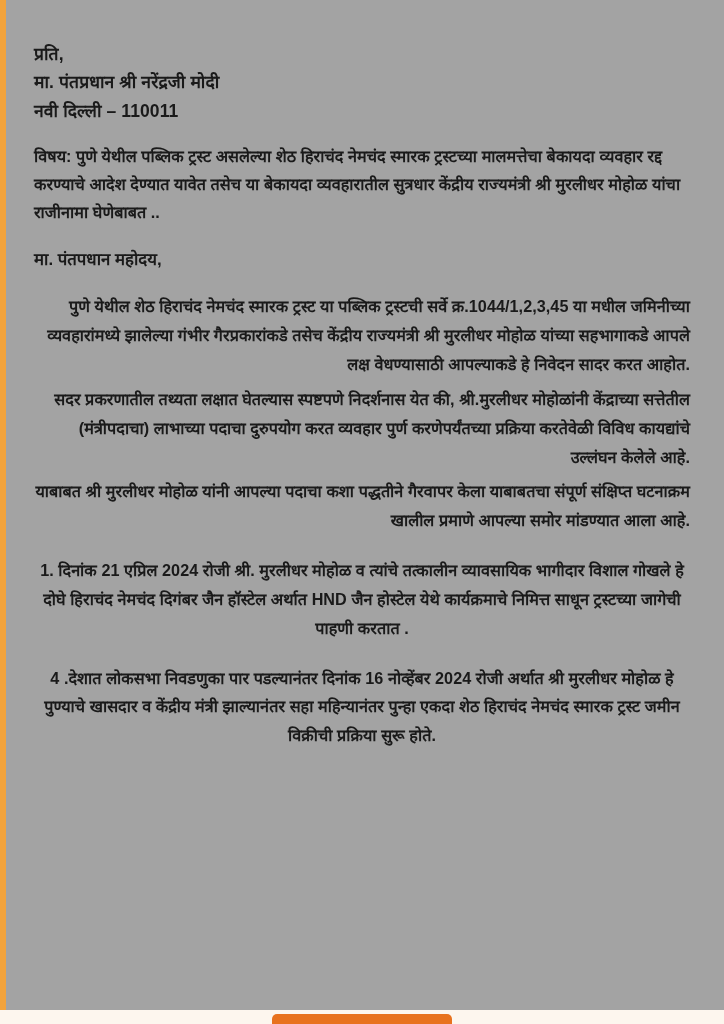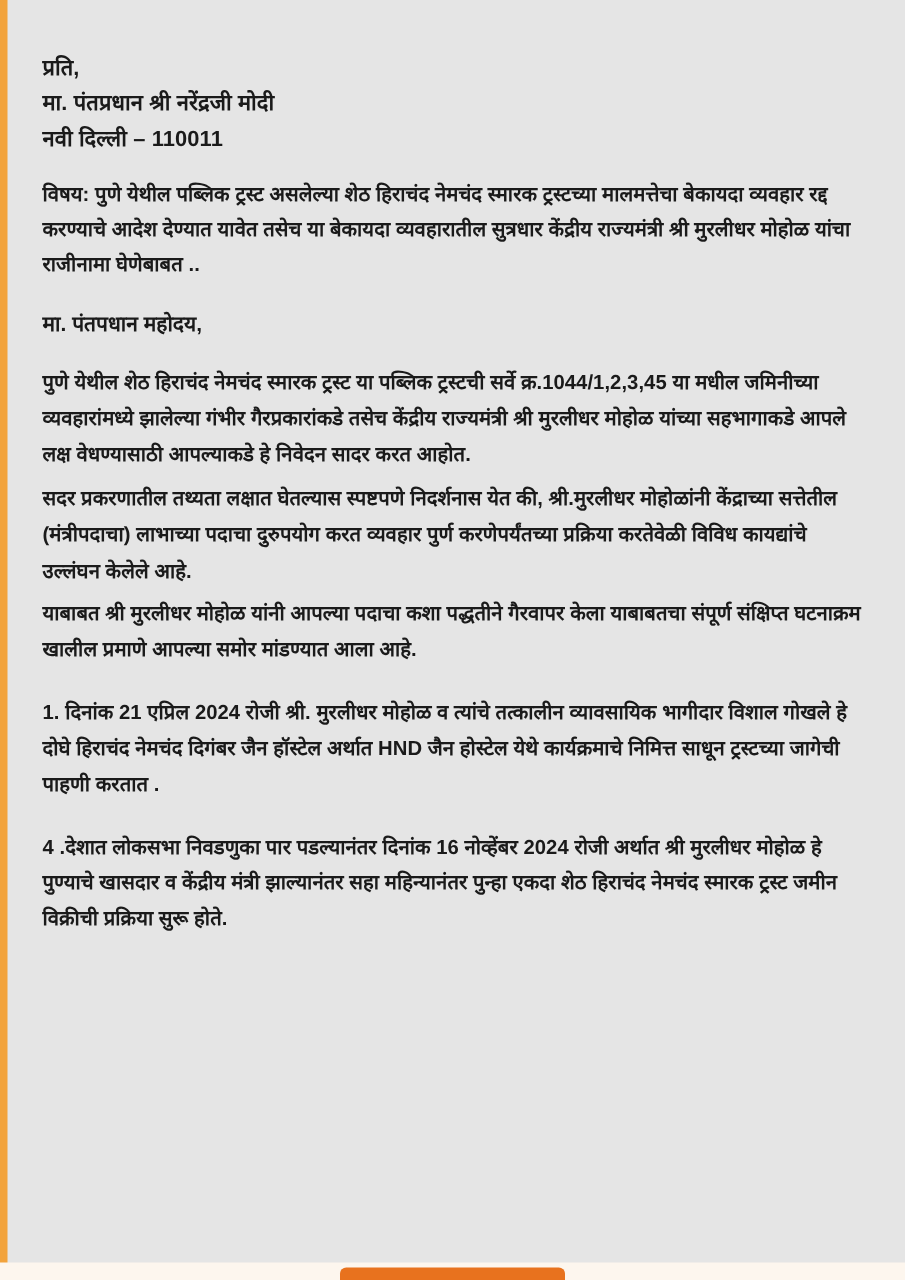--- a/index.html
+++ b/index.html
@@ -11,21 +11,21 @@
     height: 1024px;
     background: #fdf6ee;
     font-family: "Liberation Sans", sans-serif;
     overflow: hidden;
     position: relative;
   }
   .page {
     position: relative;
     width: 724px;
     height: 1024px;
-    background: #e5e5e5;
+    background: #a3a3a3;
     box-sizing: border-box;
     padding: 40px 34px 0 34px;
     overflow: hidden;
   }
   .left-edge {
     position: absolute;
     left: 0;
     top: 0;
     width: 6px;
     height: 1024px;
@@ -72,31 +72,33 @@
     margin-top: 20px;
     line-height: 1.6;
   }
   .para {
     font-size: 16.2px;
     color: #1a1a1a;
     line-height: 1.78;
     margin-top: 19px;
     letter-spacing: 0.05px;
     font-weight: 600;
+    text-align: right;
   }
   .para.tight {
     margin-top: 6px;
   }
   .num-item {
     font-size: 16.2px;
     color: #1a1a1a;
     line-height: 1.78;
     margin-top: 21px;
     letter-spacing: 0.05px;
     font-weight: 600;
+    text-align: center;
   }
 </style>
 </head>
 <body>
 
 <div class="page">
 
   <div class="left-edge"></div>
 
   <div class="address-block">

